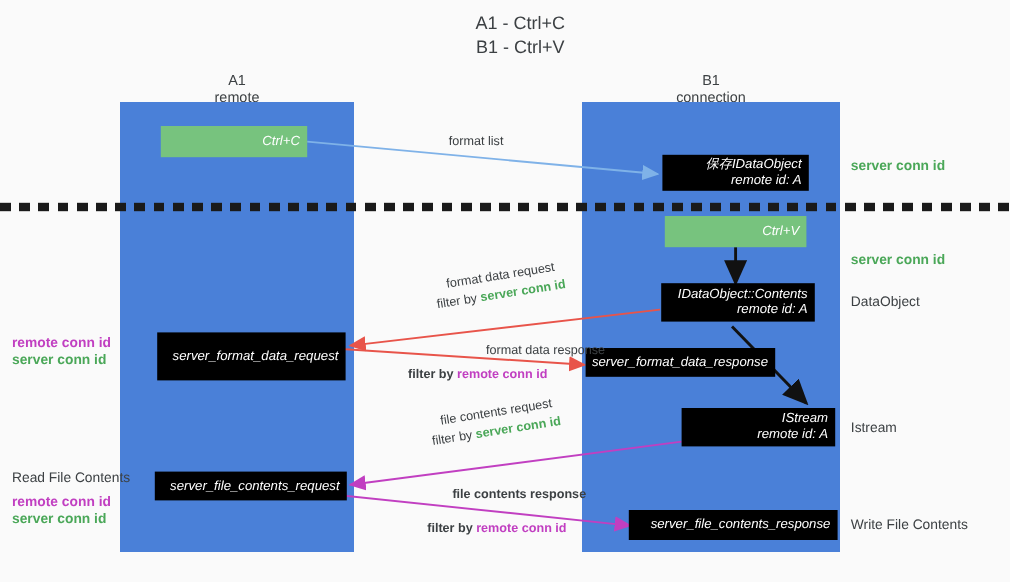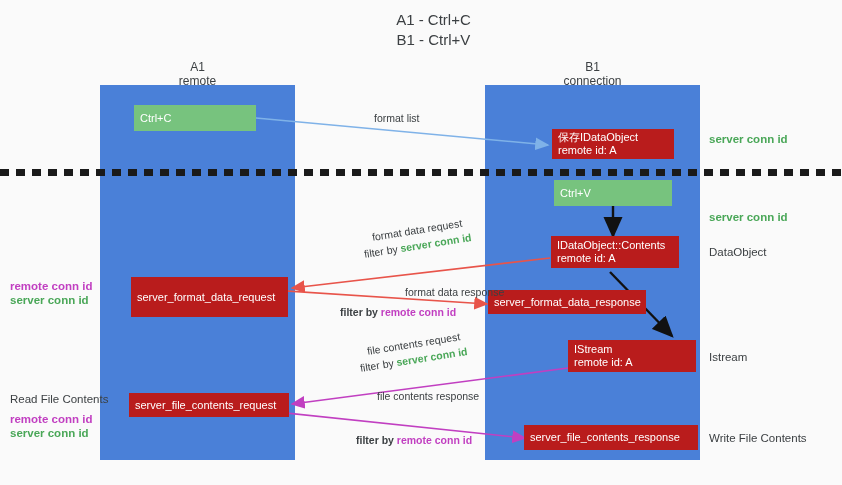--- a/index.html
+++ b/index.html
@@ -31,26 +31,26 @@
 
   
   .divider{
     position:absolute;left:0;width:842px;top:169px;height:7px;
     background-image:repeating-linear-gradient(to right,#1a1a1a 0 9px,transparent 9px 16px);
   }
 
   
   .box{
     position:absolute;
-    display:flex;flex-direction:column;align-items:flex-start;justify-content:center;
+    display:flex;flex-direction:column;align-items:flex-end;justify-content:center;
     color:#ffffff;font-size:11px;line-height:13px;text-align:center;
-    box-sizing:border-box;padding:3px 6px;white-space:nowrap;
+    box-sizing:border-box;padding:3px 6px;white-space:nowrap;font-style:italic;
   }
   .box.green{background:#77c37e;}
-  .box.orange{background:#b91c1c;}
+  .box.orange{background:#000000;}
 
   
   .lbl{position:absolute;font-size:11.5px;line-height:14px;white-space:nowrap;}
   .lbl.green{color:#4aa758;font-weight:bold;}
   .lbl.magenta{color:#c13fc1;font-weight:bold;}
   .lbl.dark{color:#3c4043;}
 
   
   .cap{position:absolute;font-size:10.5px;line-height:14px;white-space:nowrap;color:#3c4043;}
   .cap .g{color:#4aa758;font-weight:bold;}
@@ -180,18 +180,18 @@
   <div class="cap" style="left:361px;top:285px;margin-left:44px;">format data response</div>
   <div class="cap" style="left:340px;top:305px;">
     <span style="font-weight:bold;">filter by </span><span class="m">remote conn id</span>
   </div>
 
   <div class="cap rot-9" style="left:366px;top:344px;">file contents request</div>
   <div class="cap rot-9" style="left:359px;top:361px;">
     <span>filter by </span><span class="g">server conn id</span>
   </div>
 
-  <div class="cap" style="left:377px;top:389px;">file contents response</div>
+  <div class="cap" style="left:377px;top:405px;font-weight:bold;">file contents response</div>
   <div class="cap" style="left:356px;top:433px;">
     <span style="font-weight:bold;">filter by </span><span class="m">remote conn id</span>
   </div>
 
 </div>
 
 </body></html>

